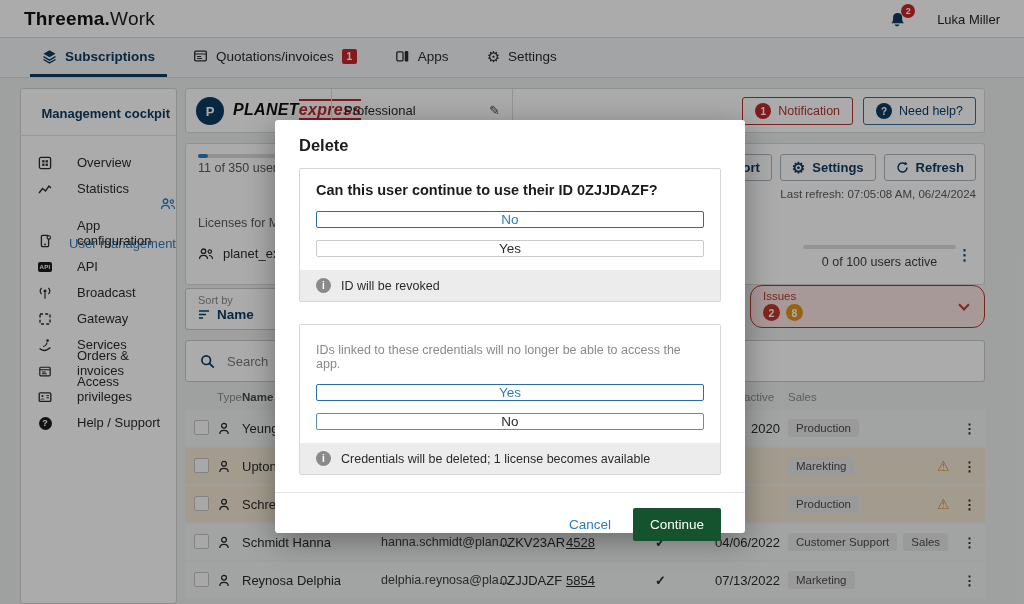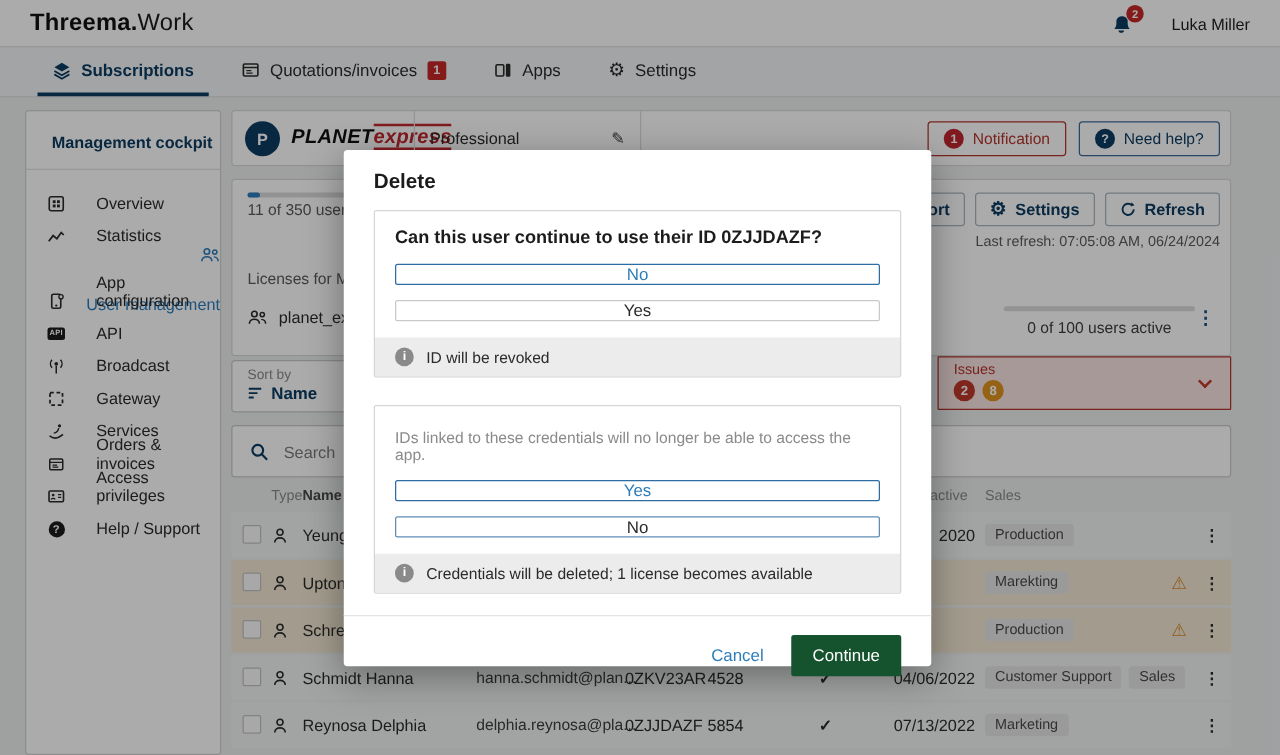--- a/index.html
+++ b/index.html
@@ -60,21 +60,21 @@
   .last-refresh { position:absolute; right:8px; top:44px; font-size:11.5px; color:#5a5a5a; }
   .active-wrap { position:absolute; left:617px; top:101px; width:153px; }
   .active-line { margin-top:6px; text-align:center; font-size:12.5px; color:#3f3f3f; }
   .kebab { font-size:15px; font-weight:bold; color:#16548a; line-height:1; cursor:pointer; letter-spacing:0; }
   .lic-kebab { position:absolute; right:12px; top:103px; }
 
   
   .sort-box { position:absolute; left:185px; top:288px; width:560px; height:42px; background:#fff; border:1px solid #c9c9c9; border-radius:3px; padding:5px 12px; cursor:pointer; }
   .sort-label { font-size:11px; color:#8a8a8a; }
   .sort-value { display:flex; align-items:center; gap:7px; font-size:13.5px; color:#0d3c61; font-weight:bold; margin-top:1px; }
-  .issues-box { position:absolute; left:750px; top:285px; width:235px; height:43px; background:#f9e5e2; border:1.5px solid #b5352c; border-radius:1px; padding:4px 12px; cursor:pointer; }
+  .issues-box { position:absolute; left:750px; top:285px; width:235px; height:43px; background:#f9e5e2; border:1.5px solid #b5352c; border-radius:12px; padding:4px 12px; cursor:pointer; }
   .issues-label { font-size:11.5px; color:#b5352c; }
   .issue-badges { display:flex; gap:6px; margin-top:2px; }
   .ibadge { width:17px; height:17px; border-radius:50%; color:#fff; font-size:10.5px; font-weight:bold; display:flex; align-items:center; justify-content:center; }
   .ibadge.red { background:#c0392b; }
   .ibadge.orange { background:#e0931f; }
   .chev { position:absolute; right:16px; top:15px; width:8px; height:8px; border-right:2px solid #c0392b; border-bottom:2px solid #c0392b; transform:rotate(45deg); }
   .search-box { position:absolute; left:185px; top:340px; width:800px; height:42px; background:#fff; border:1px solid #c9c9c9; border-radius:3px; display:flex; align-items:center; gap:12px; padding:0 14px; cursor:text; }
   .search-ph { font-size:13px; color:#7a7a7a; }
 
   
@@ -82,21 +82,21 @@
   .thead .h { position:absolute; top:2px; }
   .tbody { position:absolute; left:185px; top:410px; width:800px; }
   .trow { position:relative; width:800px; height:36px; background:#f2f3f4; margin-bottom:2px; }
   .trow.warn { background:#f3e9d4; }
   .cell { position:absolute; top:0; height:36px; display:flex; align-items:center; font-size:13px; color:#2b2b2b; white-space:nowrap; }
   .cb { position:absolute; left:9px; top:10px; width:15px; height:15px; border:1px solid #c2c2c2; border-radius:2px; background:#fbfbfb; cursor:pointer; }
   .c-type { left:32px; }
   .c-name { left:57px; }
   .c-email { left:196px; font-size:12.5px; color:#3d3d3d; }
   .c-id { left:315px; }
-  .c-num { left:381px; }
+  .c-num { left:381px;text-decoration:underline; }
   .c-check { left:470px; font-weight:bold; }
   .c-date { left:512px; width:83px; justify-content:flex-end; }
   .c-tags { left:603px; gap:6px; }
   .c-warn { left:752px; color:#d7882a; font-size:14px; }
   .c-kebab { left:778px; }
   .tag { background:#e6e6e6; border-radius:3px; padding:3px 8px; font-size:11.5px; color:#4a4a4a; }
 
   
   .backdrop { position:absolute; left:0; top:0; width:1024px; height:604px; background:rgba(0,0,0,0.33); z-index:10; }
   .modal { position:absolute; left:275px; top:120px; width:470px; height:413px; background:#fff; border-radius:3px; box-shadow:0 8px 30px rgba(0,0,0,.35); z-index:20; padding:16px 24px 18px; }

